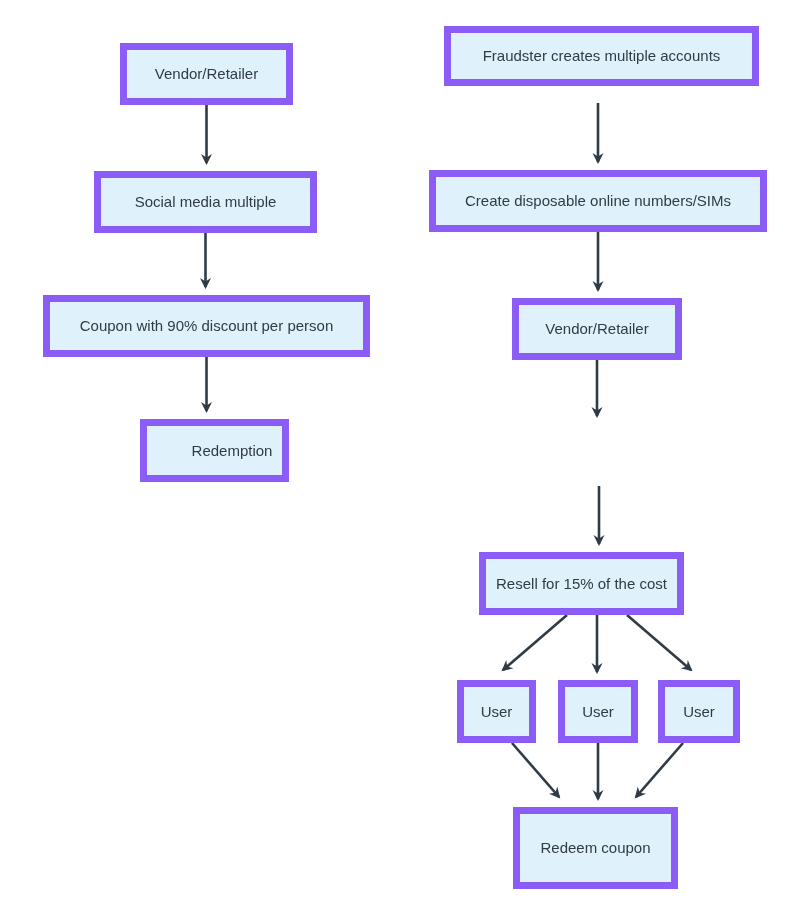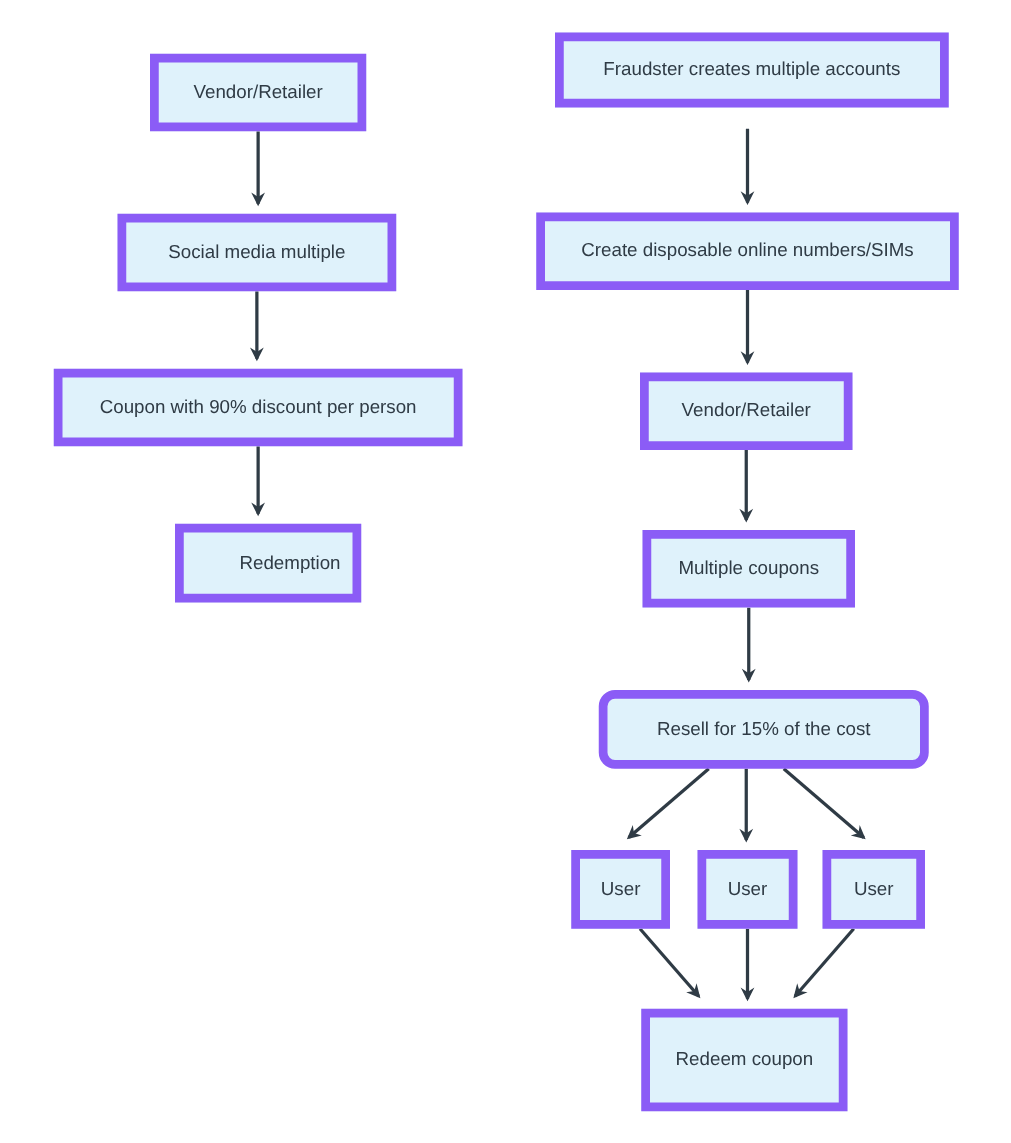--- a/index.html
+++ b/index.html
@@ -71,20 +71,19 @@
   </svg>
 
   <div class="node" style="left:120px; top:43px; width:173px; height:62px;">Vendor/Retailer</div>
   <div class="node" style="left:94px; top:171px; width:223px; height:62px;">Social media multiple</div>
   <div class="node" style="left:43px; top:295px; width:327px; height:62px;">Coupon with 90% discount per person</div>
   <div class="node" style="left:140px; top:419px; width:149px; height:63px;padding-left:41px;">Redemption</div>
 
   <div class="node" style="left:444px; top:26px; width:315px; height:60px;">Fraudster creates multiple accounts</div>
   <div class="node" style="left:429px; top:170px; width:338px; height:62px;">Create disposable online numbers/SIMs</div>
   <div class="node" style="left:512px; top:298px; width:170px; height:62px;">Vendor/Retailer</div>
-  <div class="node" style="left:514px; top:424px; width:170px; height:62px;">Multiple coupons</div>
-  <div class="node" style="left:479px; top:552px; width:264px; height:63px;border-radius:13px;">Resell for 15% of the cost</div>
+  <div class="node" style="left:479px; top:552px; width:205px; height:63px;">Resell for 15% of the cost</div>
   <div class="node" style="left:457px; top:680px; width:79px; height:63px;">User</div>
   <div class="node" style="left:558px; top:680px; width:80px; height:63px;">User</div>
   <div class="node" style="left:658px; top:680px; width:82px; height:63px;">User</div>
   <div class="node" style="left:513px; top:807px; width:165px; height:82px;">Redeem coupon</div>
 
 </div>
 
 </body></html>

